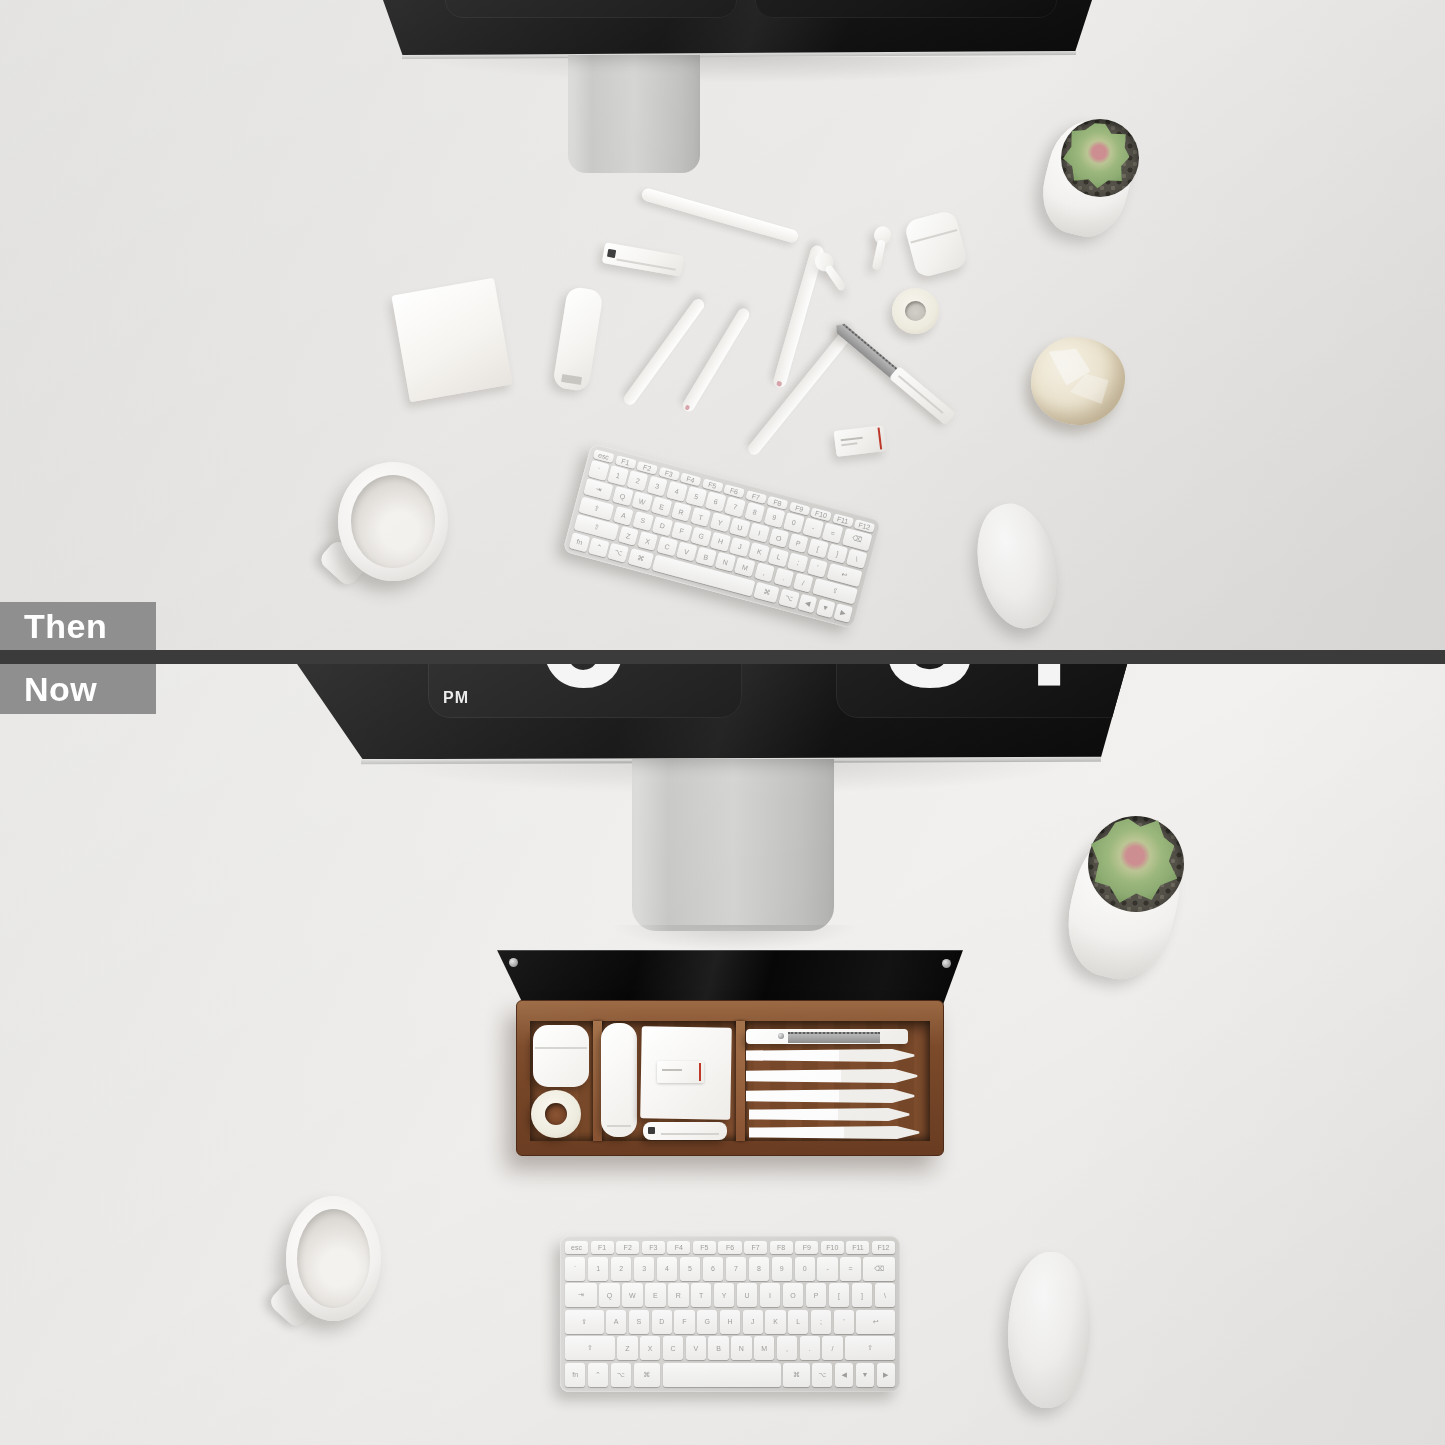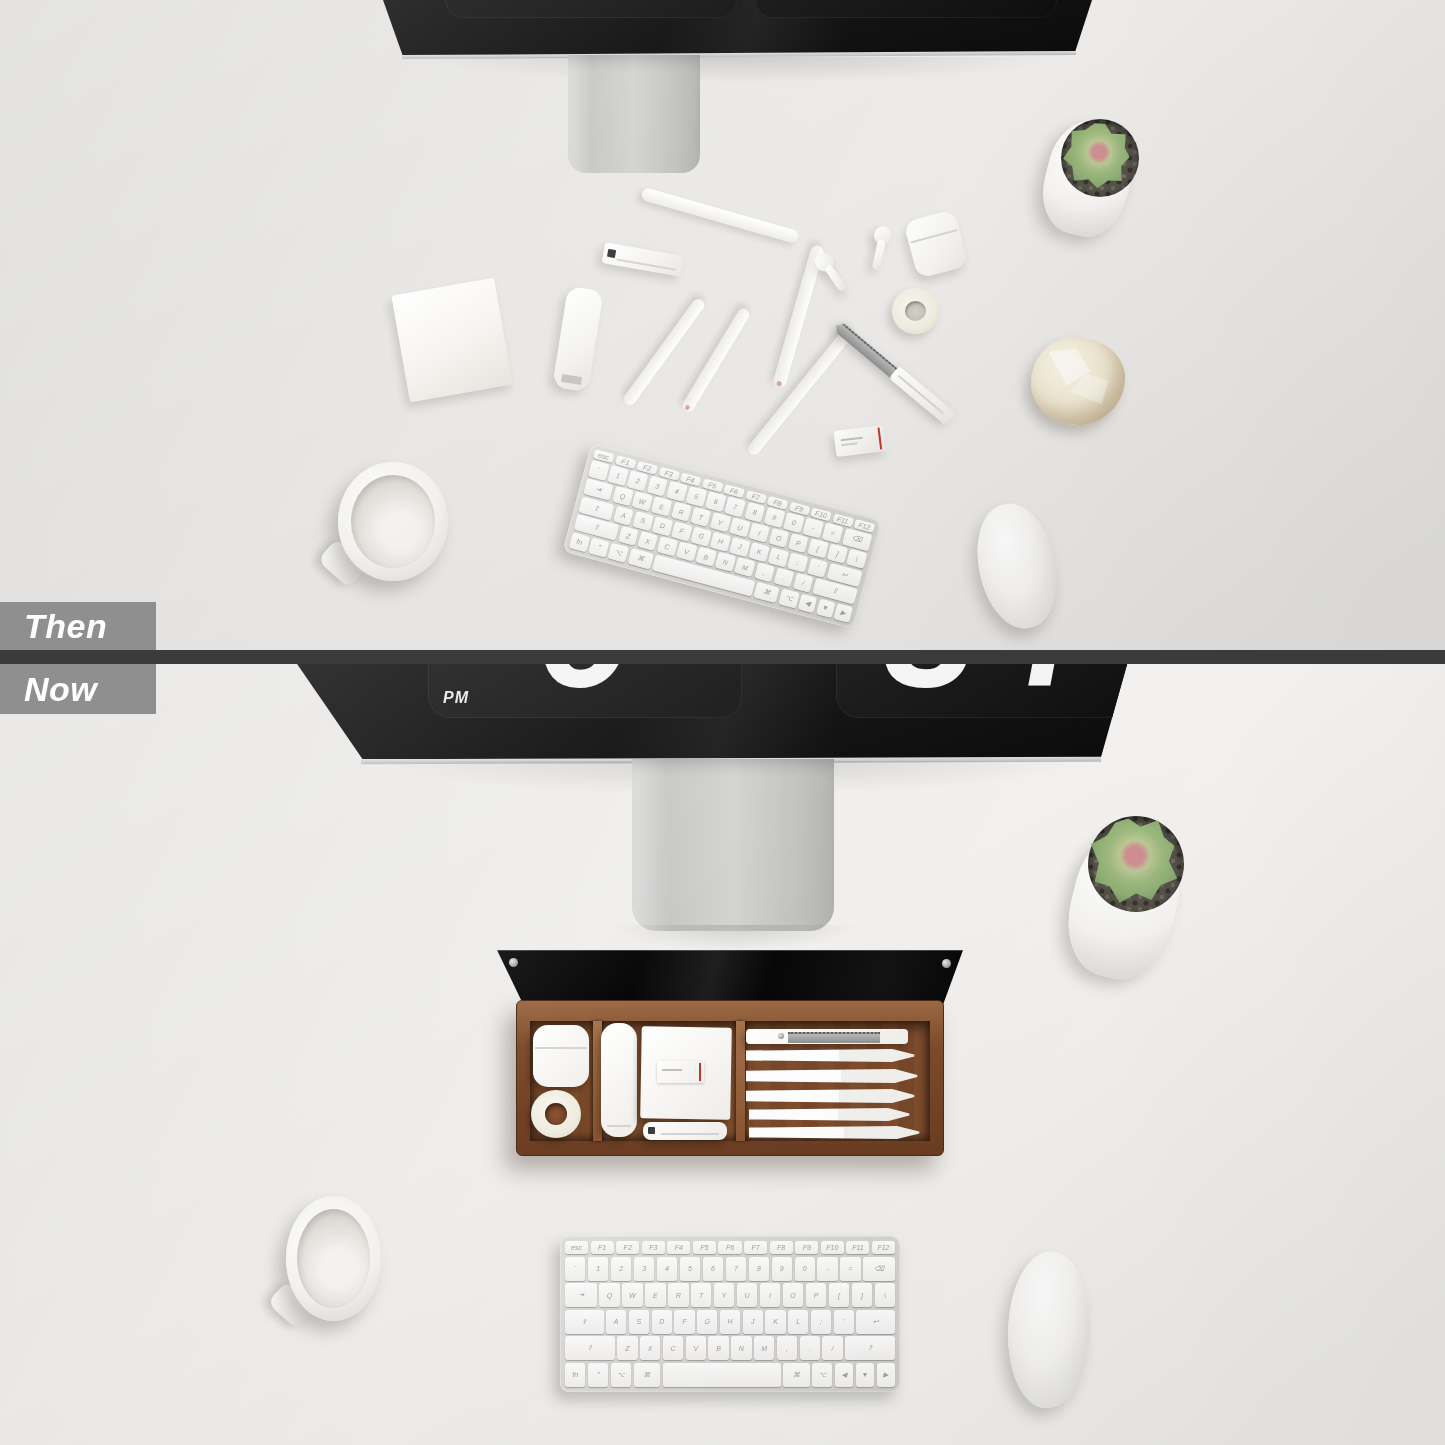--- a/index.html
+++ b/index.html
@@ -1,17 +1,17 @@
 <!DOCTYPE html>
 <html style="--desk_then: #e6e5e3; --desk_now: #f0efed; --divider: #3b3b3b; --label_bg: #8f8f8f; --label_text: #ffffff; --screen_black: #070707; --aluminum: #c9c8c6; --wood_rim: #8a5636; --wood_floor: #7c4c2d; --glass: #0c0c0c; --succulent_green: #8fae74; --succulent_pink: #cf8f92; --pebbles: #55524a; --paper_cream: #efe7d2; --accent_red: #c0392b; --digit_white: #f4f4f4;"><head>
 <meta charset="utf-8">
 <style>
   html,body{margin:0;padding:0;background:#222;}
   .stage{position:relative;width:1445px;height:1445px;overflow:hidden;
-    font-family:"Liberation Sans",sans-serif;background:#e6e5e3;font-style:italic;}
+    font-family:"Liberation Sans",sans-serif;background:#e6e5e3;}
   .panel{position:absolute;left:0;width:1445px;overflow:hidden;}
   .panel-then{top:0;height:651px;background:linear-gradient(115deg,#dddcda 0%,#e8e7e5 35%,#ecebe9 60%,#e3e2e0 100%);}
   .panel-now{top:663px;height:782px;background:linear-gradient(115deg,#e4e3e1 0%,#efeeec 40%,#f2f1ef 70%,#ebeae8 100%);}
   .light-overlay{position:absolute;inset:0;pointer-events:none;
     background:linear-gradient(150deg,rgba(255,255,255,.22),transparent 45%,rgba(0,0,0,.05) 92%);}
   
   .screen{position:absolute;background:linear-gradient(108deg,#0a0a0a,#050505 40%,#141414 52%,#060606 65%,#0d0d0d);}
   .screen-then{left:383px;top:0;width:709px;height:58px;
     clip-path:polygon(0 0,100% 0,97.6% 90%,2.9% 100%);}
   .screen-now{left:295px;top:-2px;width:833px;height:99px;

